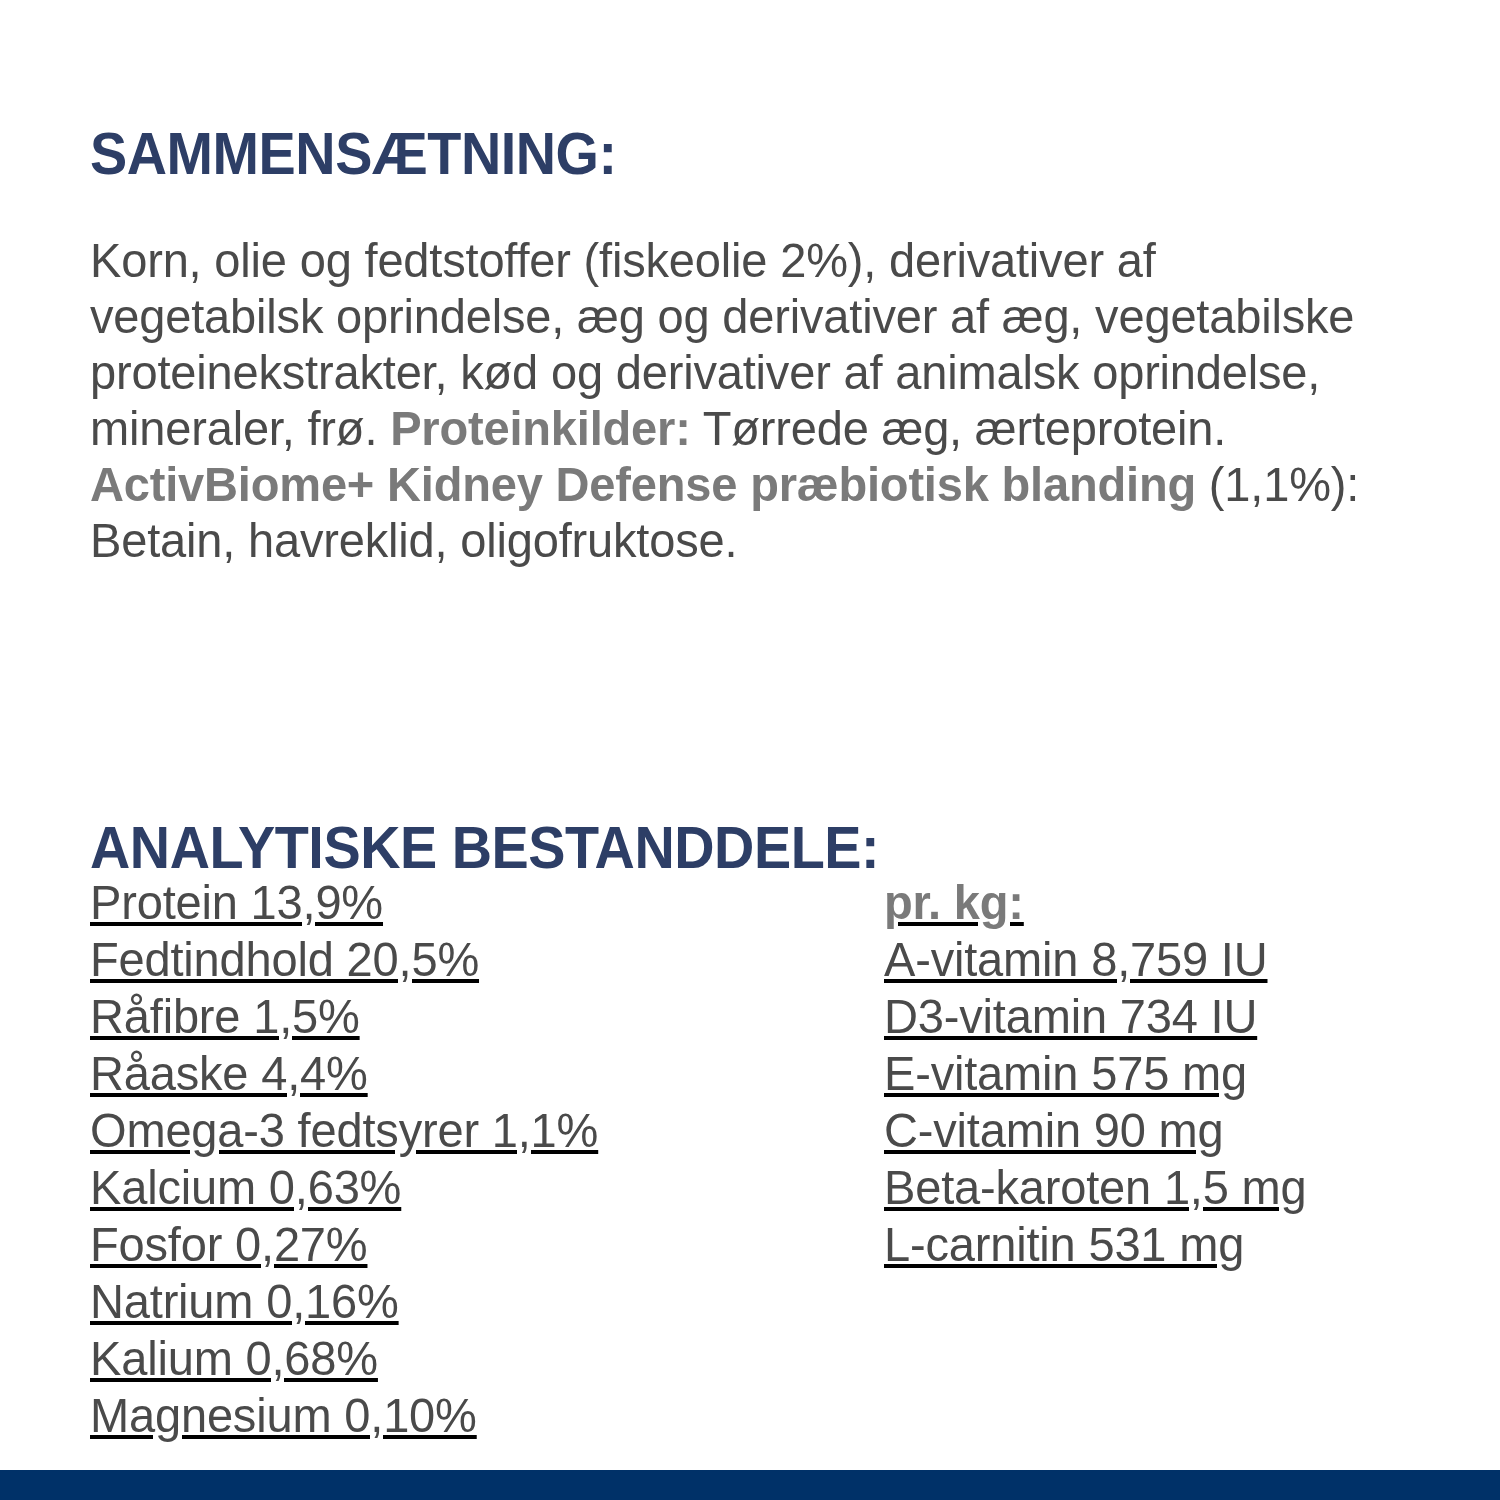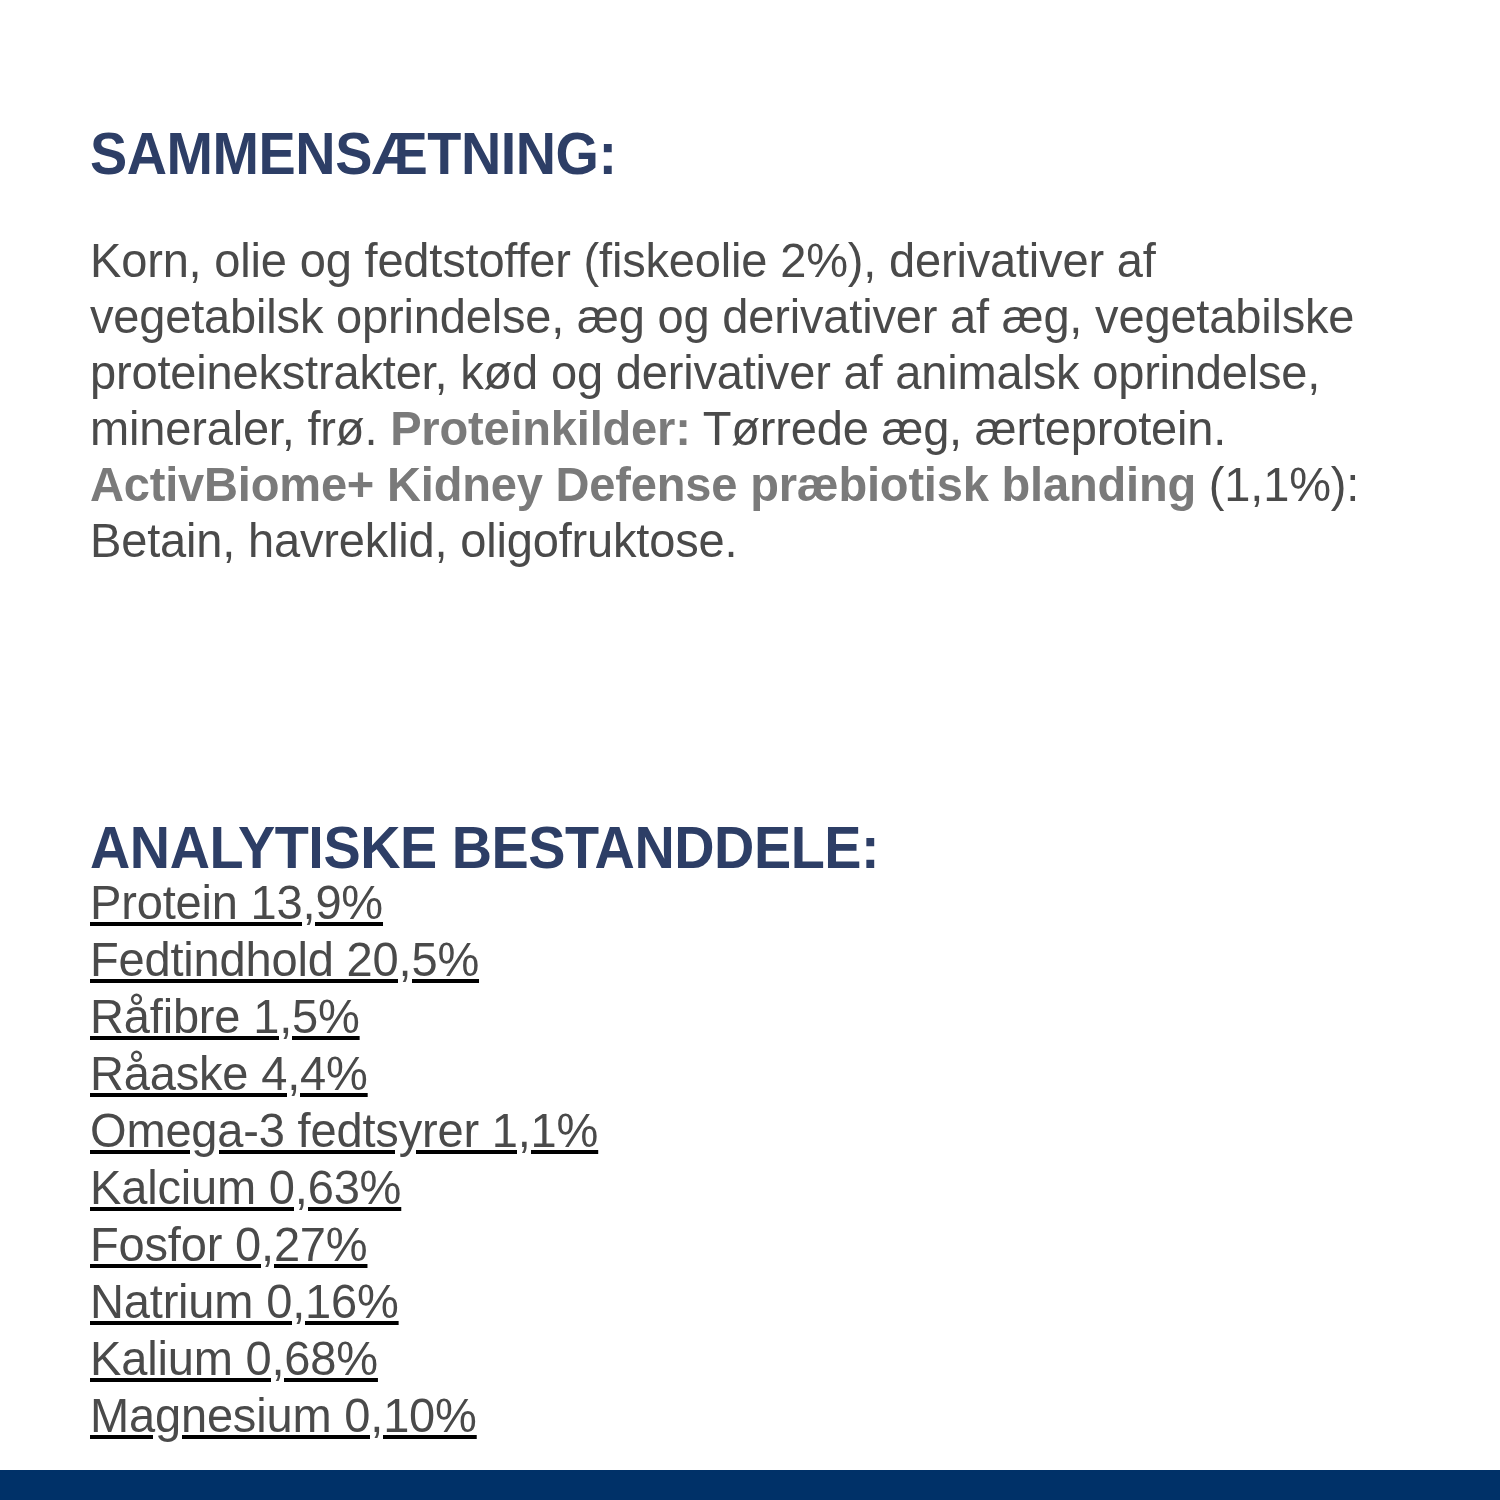--- a/index.html
+++ b/index.html
@@ -123,18 +123,27 @@
       <div class="nutrient-row">Råfibre 1,5%</div>
       <div class="nutrient-row">Råaske 4,4%</div>
       <div class="nutrient-row">Omega-3 fedtsyrer 1,1%</div>
       <div class="nutrient-row">Kalcium 0,63%</div>
       <div class="nutrient-row">Fosfor 0,27%</div>
       <div class="nutrient-row">Natrium 0,16%</div>
       <div class="nutrient-row">Kalium 0,68%</div>
       <div class="nutrient-row">Magnesium 0,10%</div>
     </div>
 
+    <div class="col col-right">
+      <div class="col-header">pr. kg:</div>
+      <div class="nutrient-row">A-vitamin 8,759 IU</div>
+      <div class="nutrient-row">D3-vitamin 734 IU</div>
+      <div class="nutrient-row">E-vitamin 575 mg</div>
+      <div class="nutrient-row">C-vitamin 90 mg</div>
+      <div class="nutrient-row">Beta-karoten 1,5 mg</div>
+      <div class="nutrient-row">L-carnitin 531 mg</div>
+    </div>
 
   </div>
 
   <div class="bottom-bar"></div>
 
 </div>
 
 </body></html>

